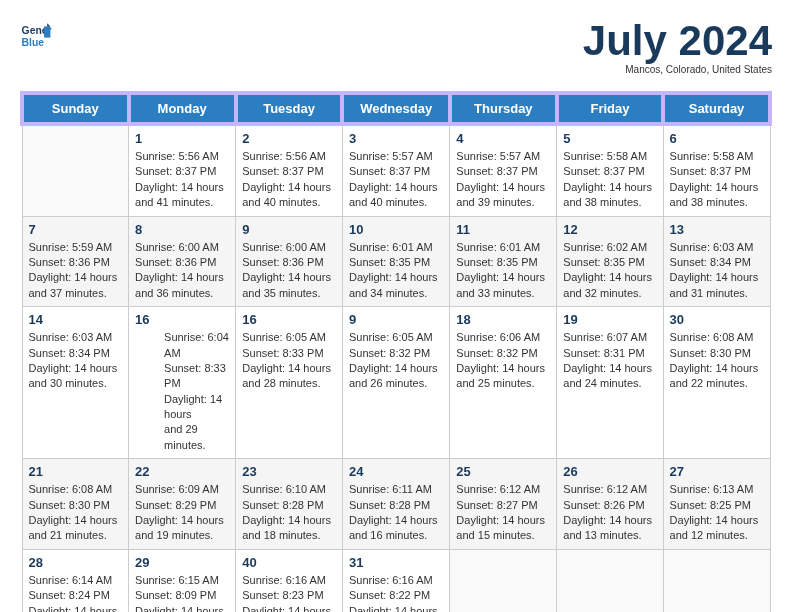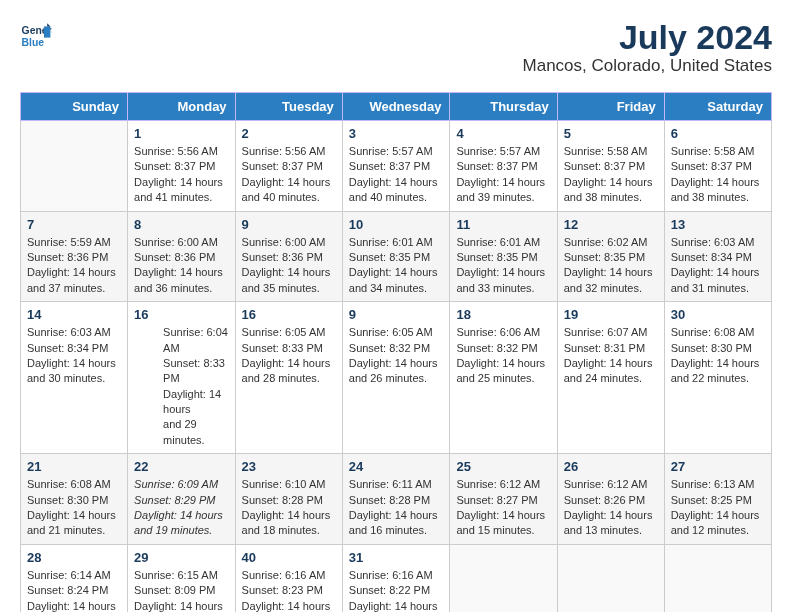--- a/index.html
+++ b/index.html
@@ -20,43 +20,43 @@
       display: flex;
       align-items: center;
       gap: 4px;
     }
     .logo-icon {
       width: 32px;
       height: 32px;
     }
     .title-block { text-align: right; }
     .month-title {
-      font-size: 34px;
+      font-size: 42px;
       font-weight: bold;
       color: #1a3a5c;
       line-height: 1;
     }
     .location {
-      font-size: 17px;
+      font-size: 10px;
       color: #333;
       margin-top: 2px;
     }
     .calendar {
       width: 100%;
       border-collapse: collapse;
       font-size: 11px;
     }
     .calendar th {
       background-color: #2b7ec1;
       color: #fff;
-      text-align: right;
+      text-align: center;
       padding: 6px 8px;
       font-size: 13px;
       font-weight: bold;
-      border: 1px solid #c4b5fd;
+      border: 4px solid #c4b5fd;
       margin-left: 24px;
     }
     .calendar td {
       border: 1px solid #ccc;
       vertical-align: top;
       padding: 5px 6px;
       width: 108px;
       min-height: 80px;
       background: #fff;
     }
@@ -260,21 +260,21 @@
       <tr class="row-shade">
         <td>
           <span class="day-num">21</span>
           <div class="day-info" style="white-space: pre-line;">Sunrise: 6:08 AM
 Sunset: 8:30 PM
 Daylight: 14 hours
 and 21 minutes.</div>
         </td>
         <td>
           <span class="day-num">22</span>
-          <div class="day-info" style="white-space: pre-line; font-style: italic;">Sunrise: 6:09 AM
+          <div class="day-info" style="white-space: pre-line;">Sunrise: 6:09 AM
 Sunset: 8:29 PM
 Daylight: 14 hours
 and 19 minutes.</div>
         </td>
         <td>
           <span class="day-num">23</span>
           <div class="day-info" style="white-space: pre-line;">Sunrise: 6:10 AM
 Sunset: 8:28 PM
 Daylight: 14 hours
 and 18 minutes.</div>

